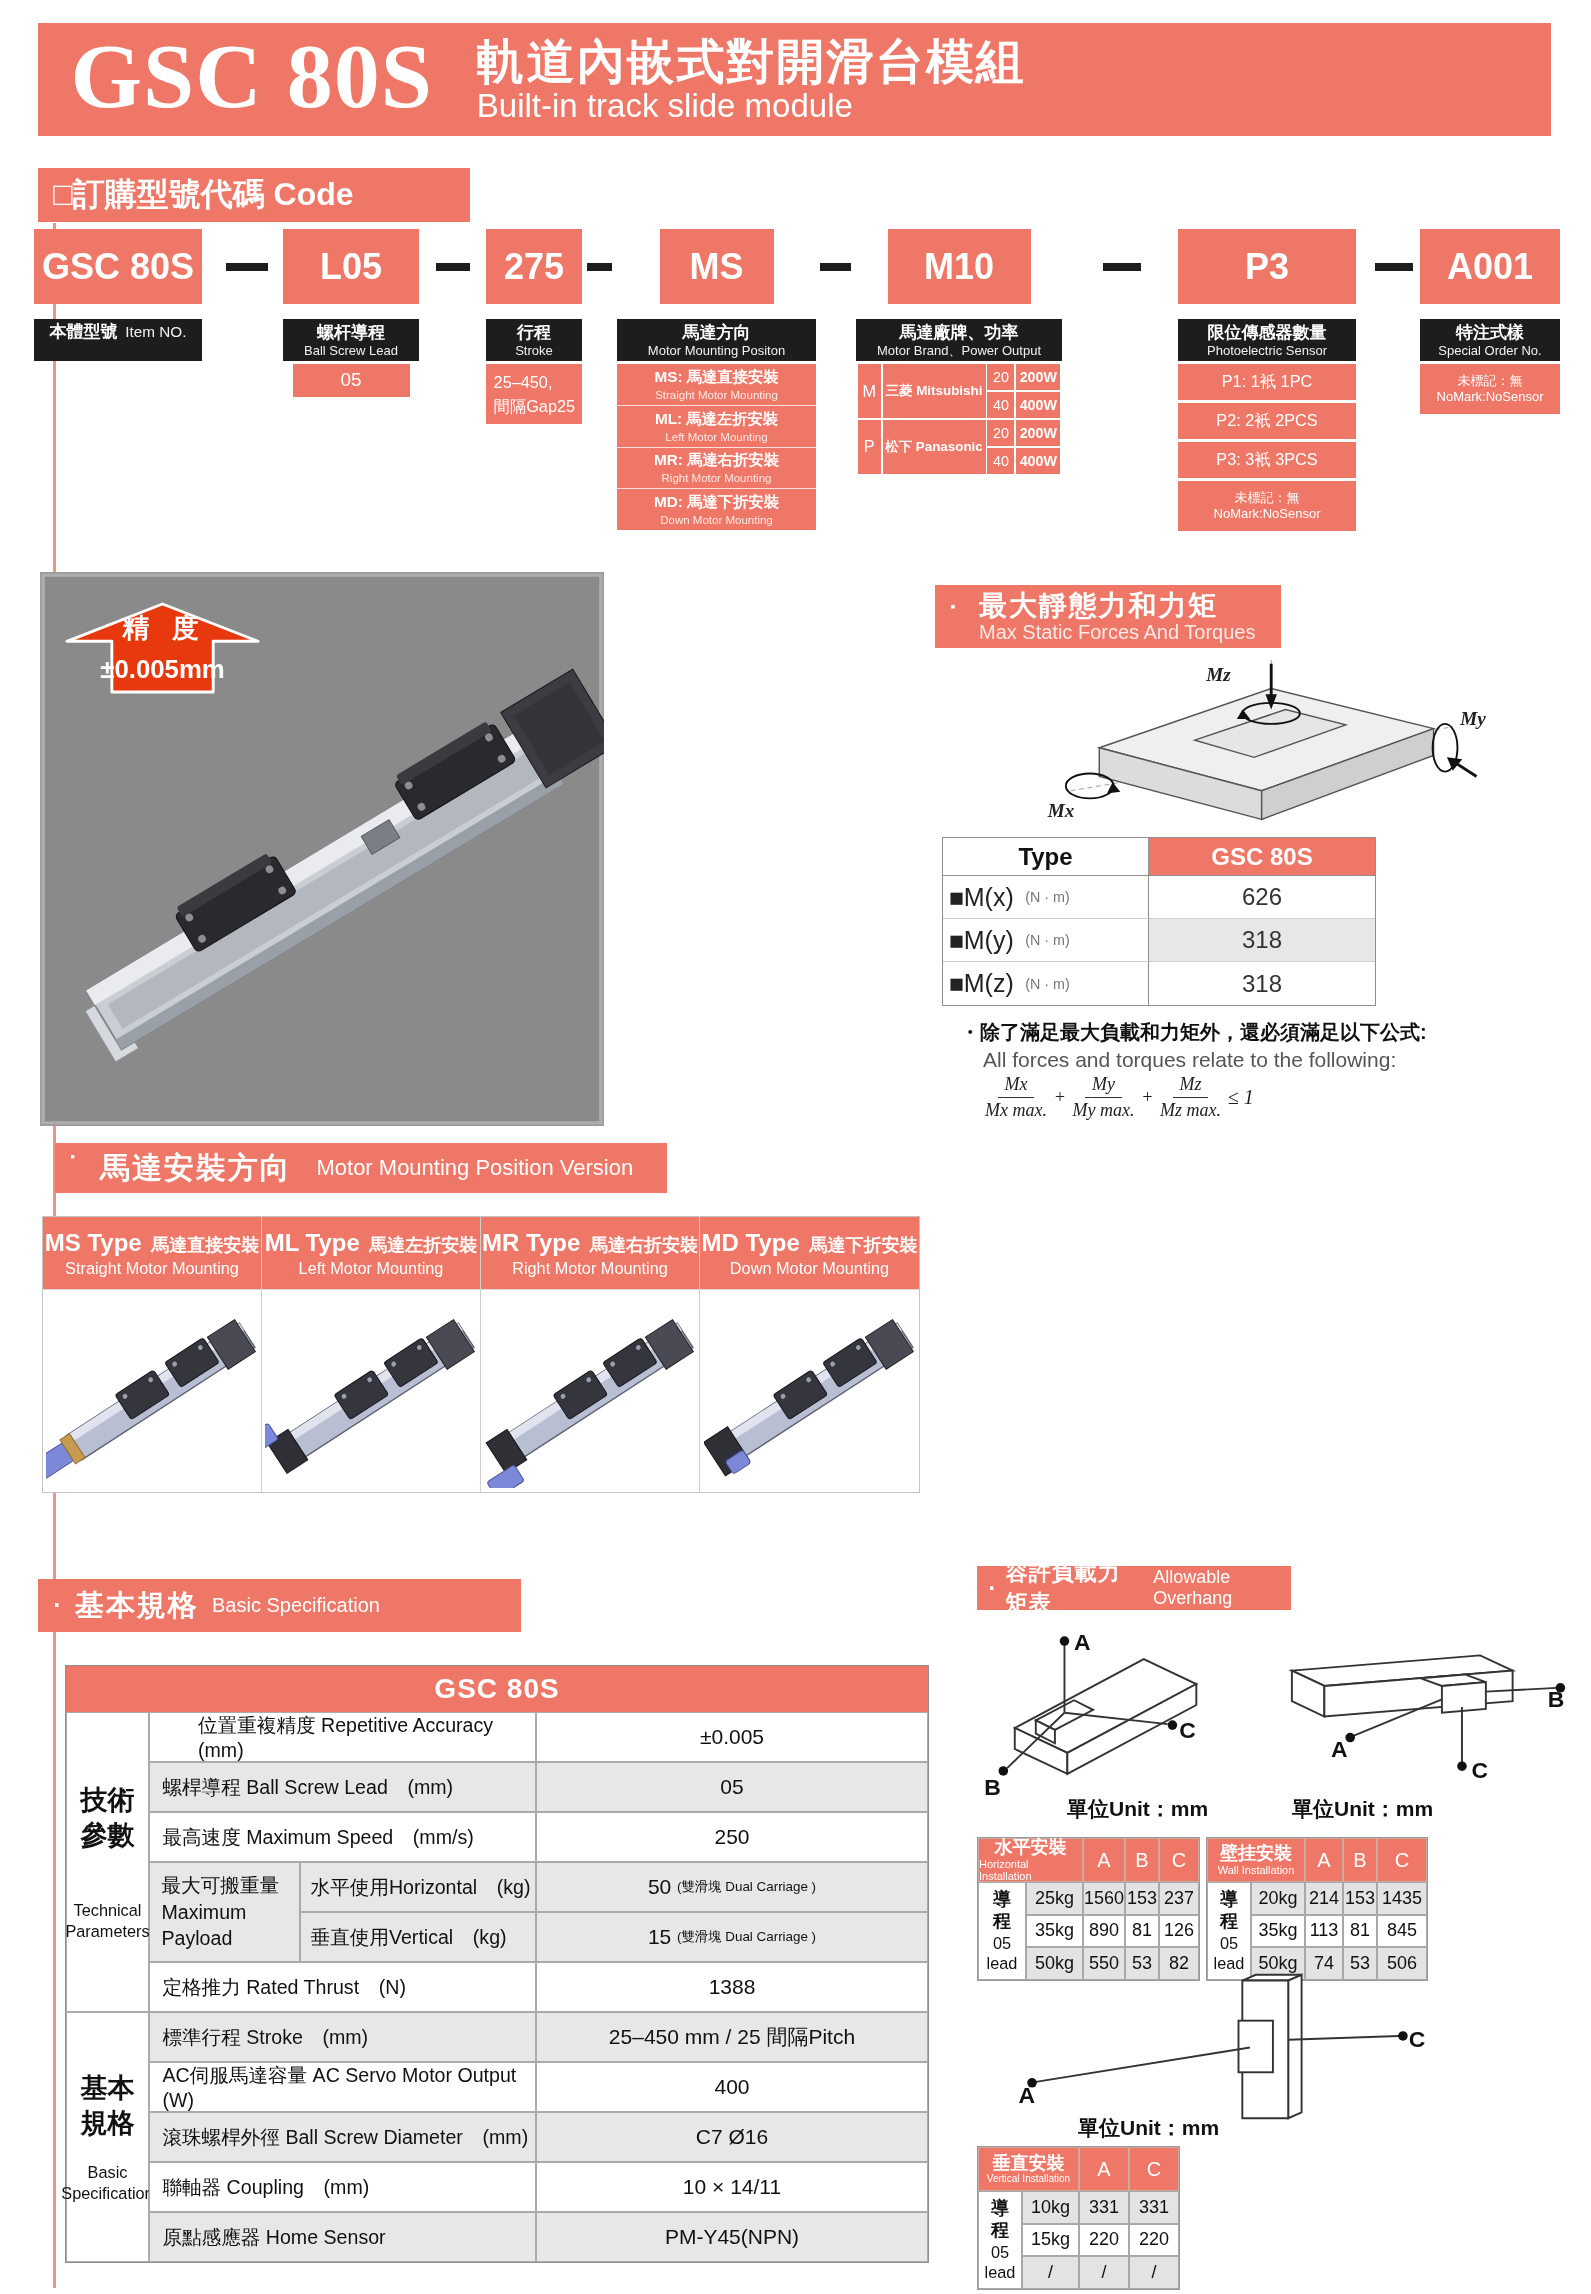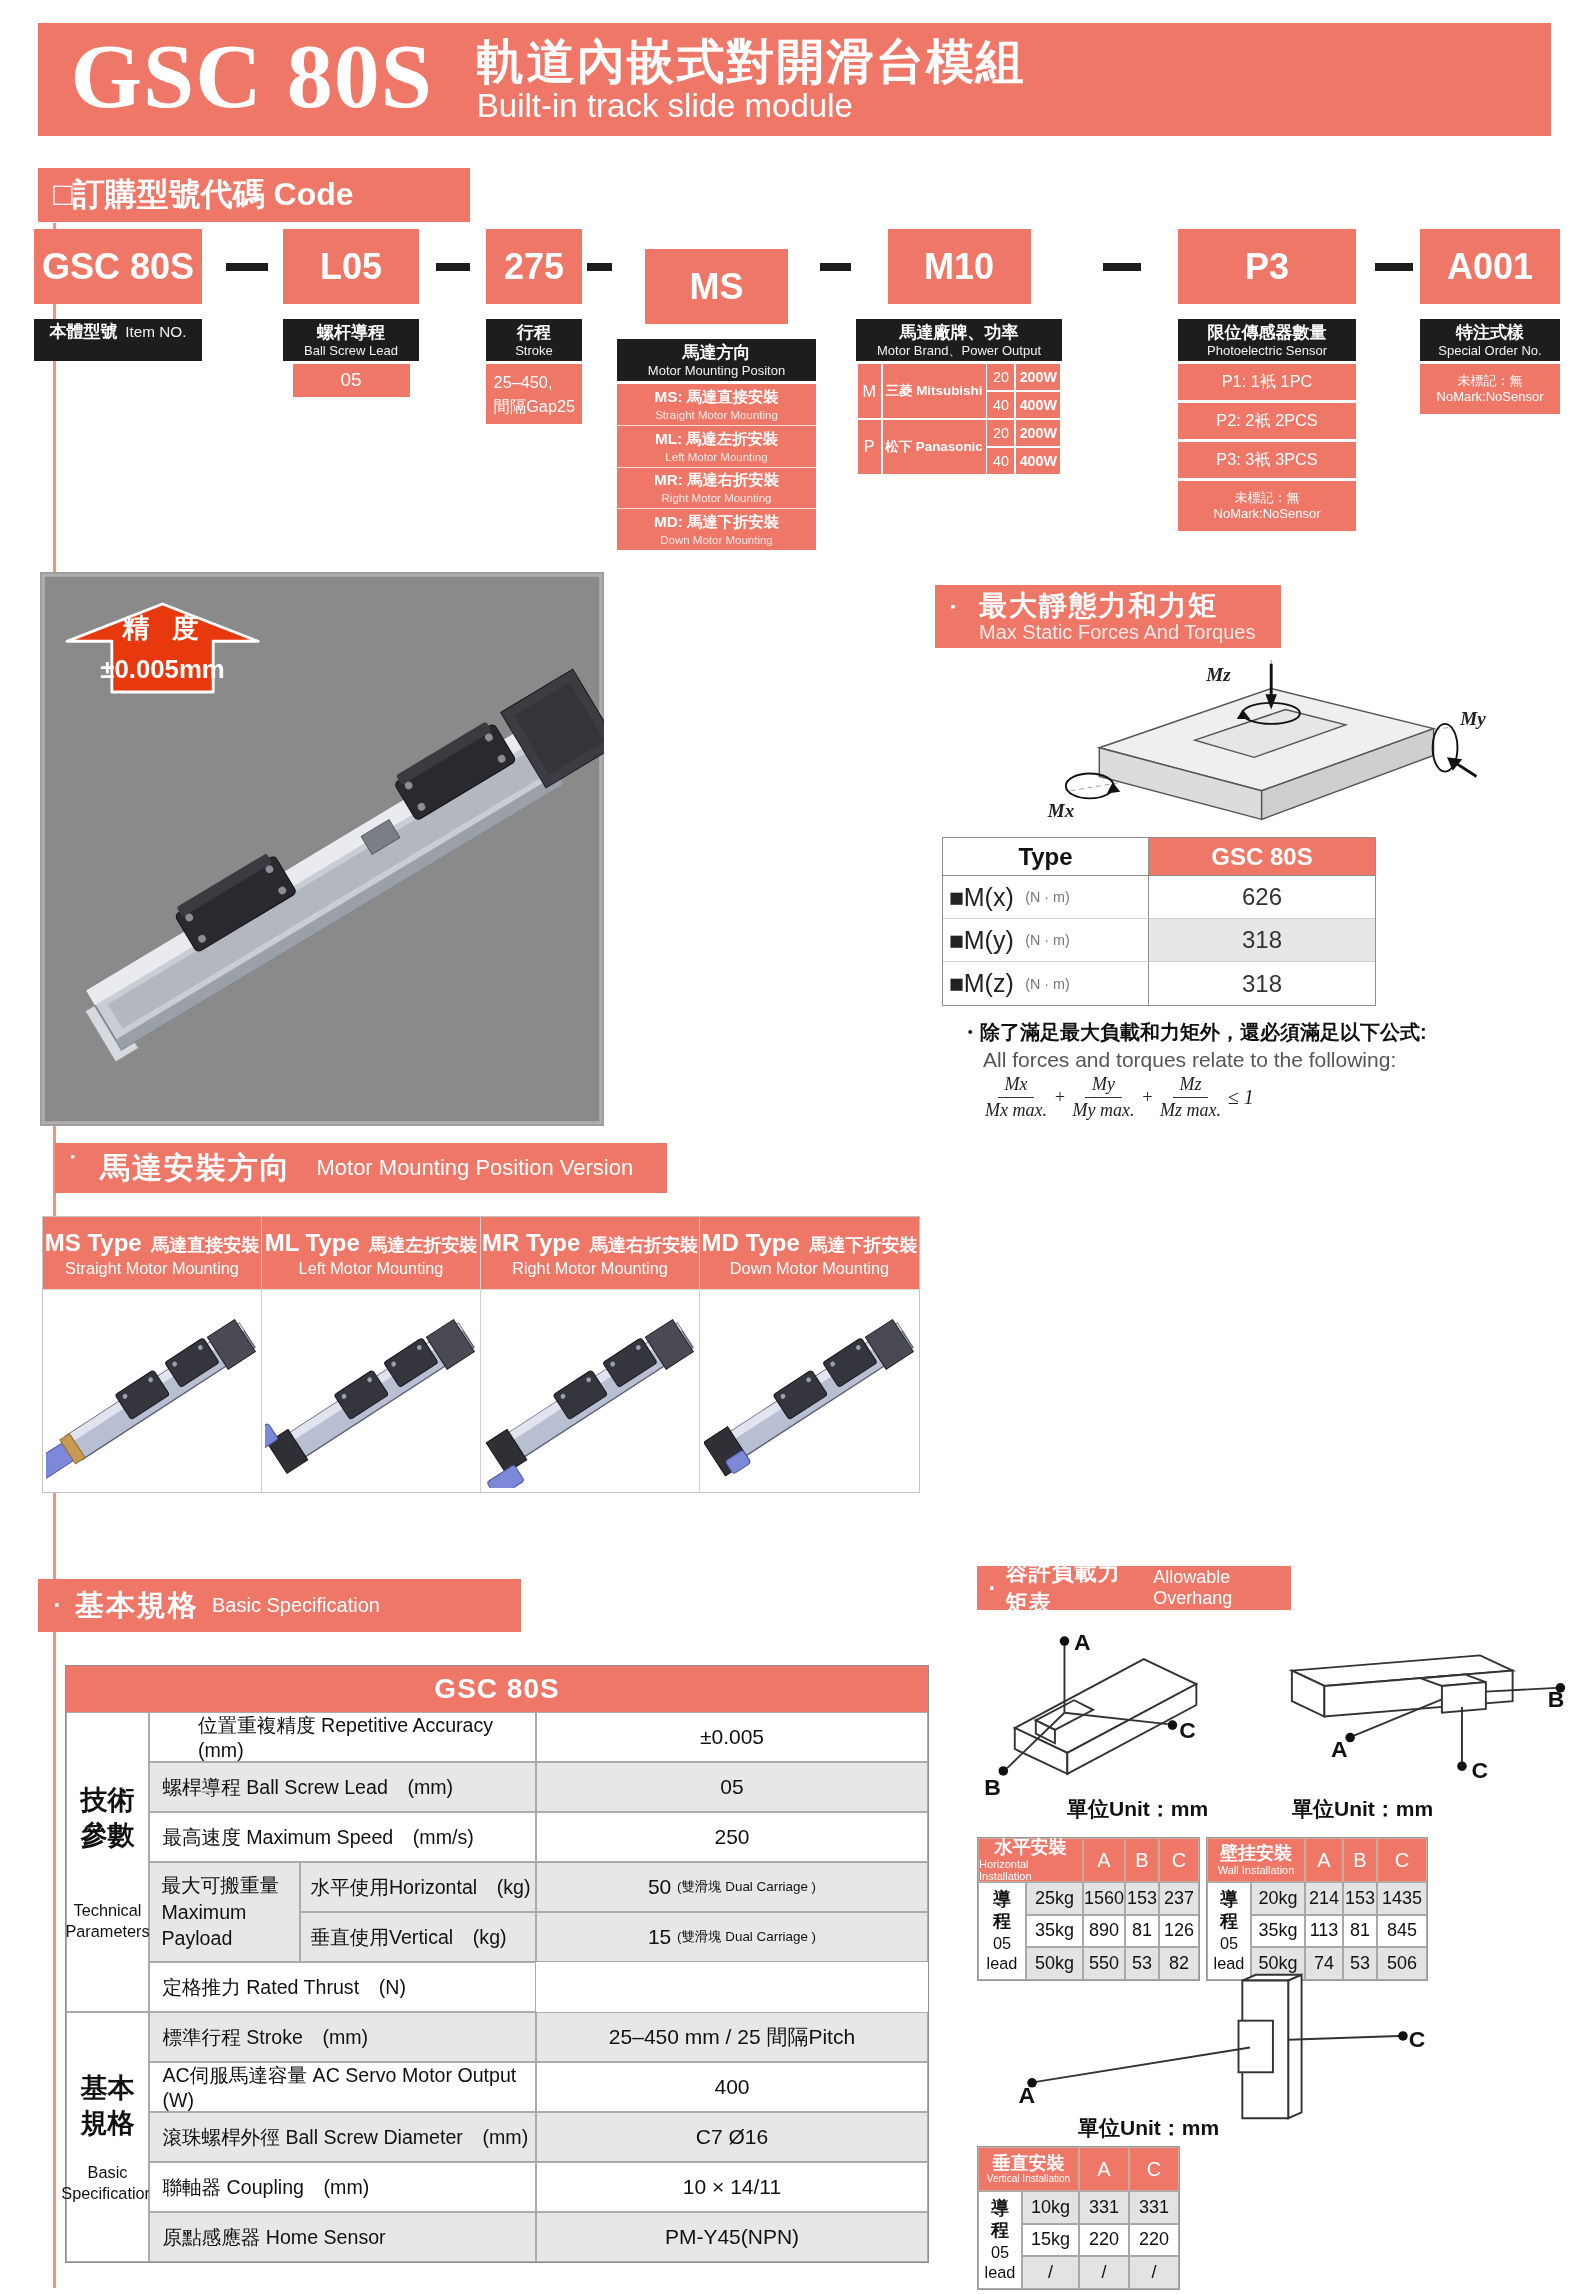--- a/index.html
+++ b/index.html
@@ -174,21 +174,21 @@
       <div class="clzh">行程</div>
       <div class="clen">Stroke</div>
     </div>
     <div class="copt2">
       <div>25–450,</div>
       <div>間隔Gap25</div>
     </div>
   </div>
 
   <div class="ccol" style="left:617px;width:199px;">
-    <div class="cblock" style="width:143px;margin-top:20px;">MS</div>
+    <div class="cblock" style="width:114px;">MS</div>
     <div class="clabel">
       <div class="clzh">馬達方向</div>
       <div class="clen">Motor Mounting Positon</div>
     </div>
     <div class="mopts">
       <div class="mopt">
         <div class="mzh">MS: 馬達直接安裝</div>
         <div class="men">Straight Motor Mounting</div>
       </div>
       <div class="mopt">
@@ -492,20 +492,21 @@
       <span>50</span>
         <span class="sg-sfx">(雙滑塊 Dual Carriage )</span>
     </div>
     <div class="sg sg-sub sg-gray" style="grid-row:6;">垂直使用Vertical　(kg)</div>
     <div class="sg sg-val sg-gray" style="grid-row:6;grid-column:4;">
       <span>15</span>
         <span class="sg-sfx">(雙滑塊 Dual Carriage )</span>
     </div>
 
     <div class="sg sg-label" style="grid-row:7;">定格推力 Rated Thrust　(N)</div>
+    <div class="sg sg-val" style="grid-row:7;grid-column:4;">1388</div>
 
     <div class="sg sg-group" style="grid-row:8/13;">
       <div class="sg-gzh"><span>基本</span><br><span>規格</span></div>
       <div class="sg-gen"><span>Basic</span><br><span>Specification</span></div>
     </div>
 
     <div class="sg sg-label sg-gray" style="grid-row:8;">標準行程 Stroke　(mm)</div>
     <div class="sg sg-val sg-gray" style="grid-row:8;grid-column:4;">25–450 mm / 25 間隔Pitch</div>
 
     <div class="sg sg-label" style="grid-row:9;">AC伺服馬達容量  AC Servo Motor Output　(W)</div>

